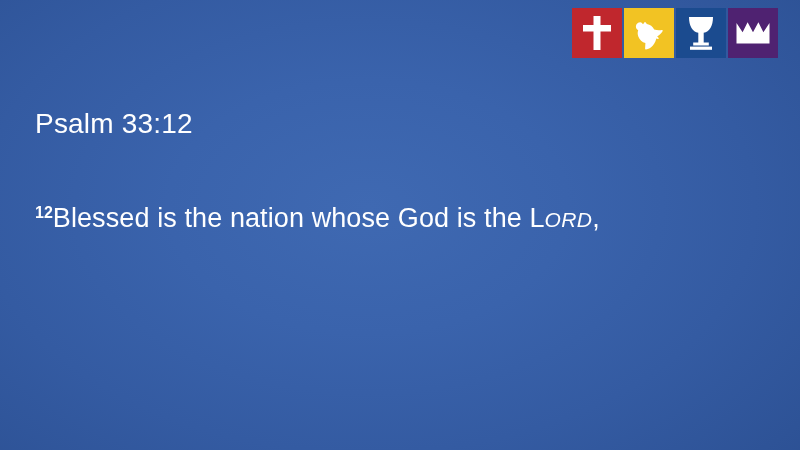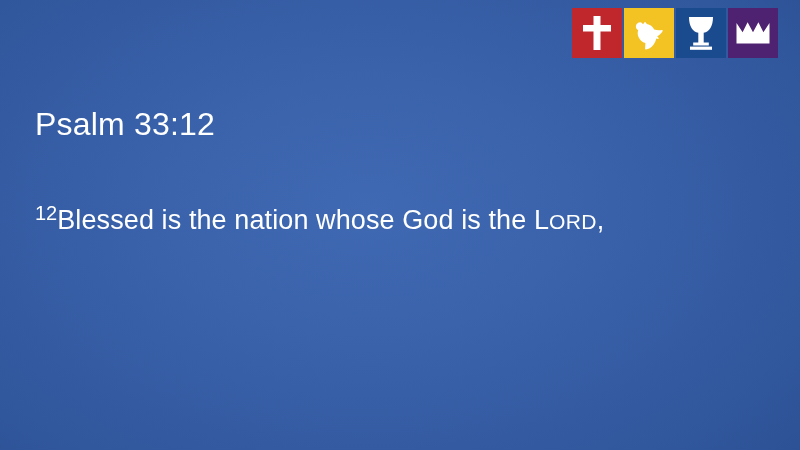--- a/index.html
+++ b/index.html
@@ -40,49 +40,50 @@
     align-items: center;
     justify-content: center;
   }
   .emblem svg { display: block; }
 
   
   #reference {
     position: absolute;
     left: 35px;
     top: 105px;
-    font-size: 32px;
+    font-size: 28px;
     line-height: 38px;
     color: #FFFFFF;
     font-weight: 400;
     letter-spacing: 0.2px;
     white-space: nowrap;
   }
 
   #verse {
     position: absolute;
     left: 35px;
     top: 194px;
     width: 740px;
     font-size: 27px;
     line-height: 38px;
     color: #FFFFFF;
     font-weight: 400;
     letter-spacing: 0.1px;
   }
   .versenum {
-    font-size: 20px;
-    font-weight: normal;
+    font-size: 16px;
+    font-weight: bold;
     vertical-align: 9px;
     letter-spacing: 0;
   }
   .smallcaps-l { }
   .smallcaps {
     font-size: 0.78em;
     letter-spacing: 0.3px;
+    font-style: italic;
   }
   .line2 {
     display: block;
     padding-left: 92px;
   }
 </style>
 </head>
 <body>
 
 <div id="slide">

